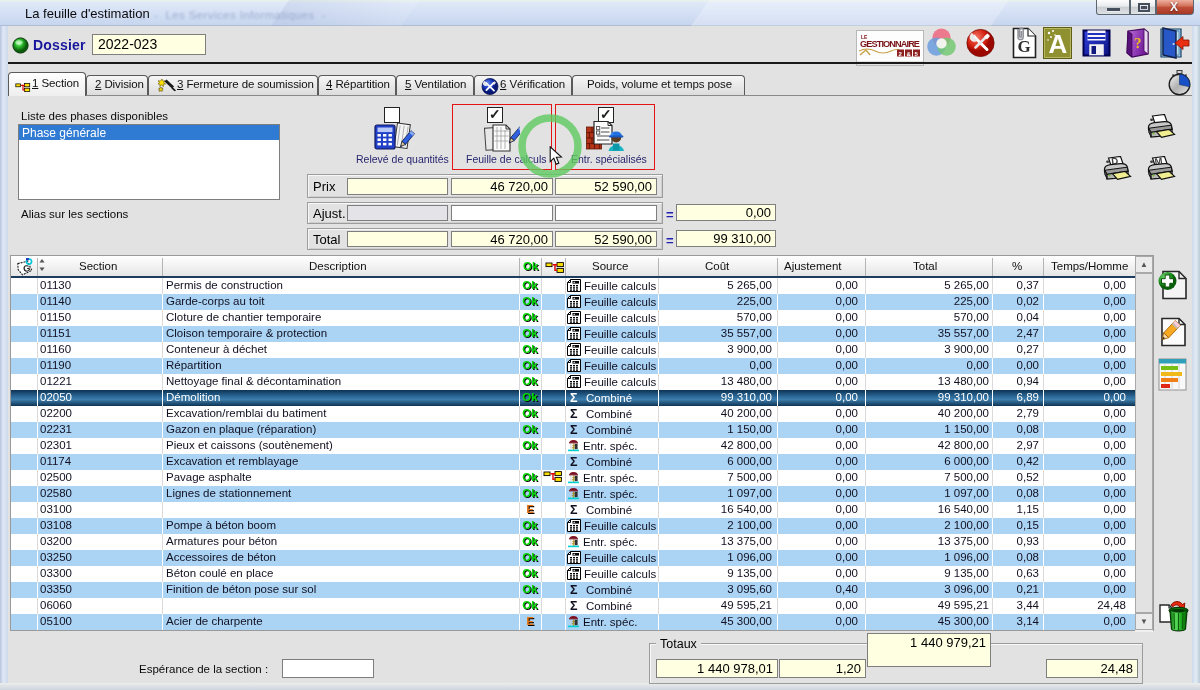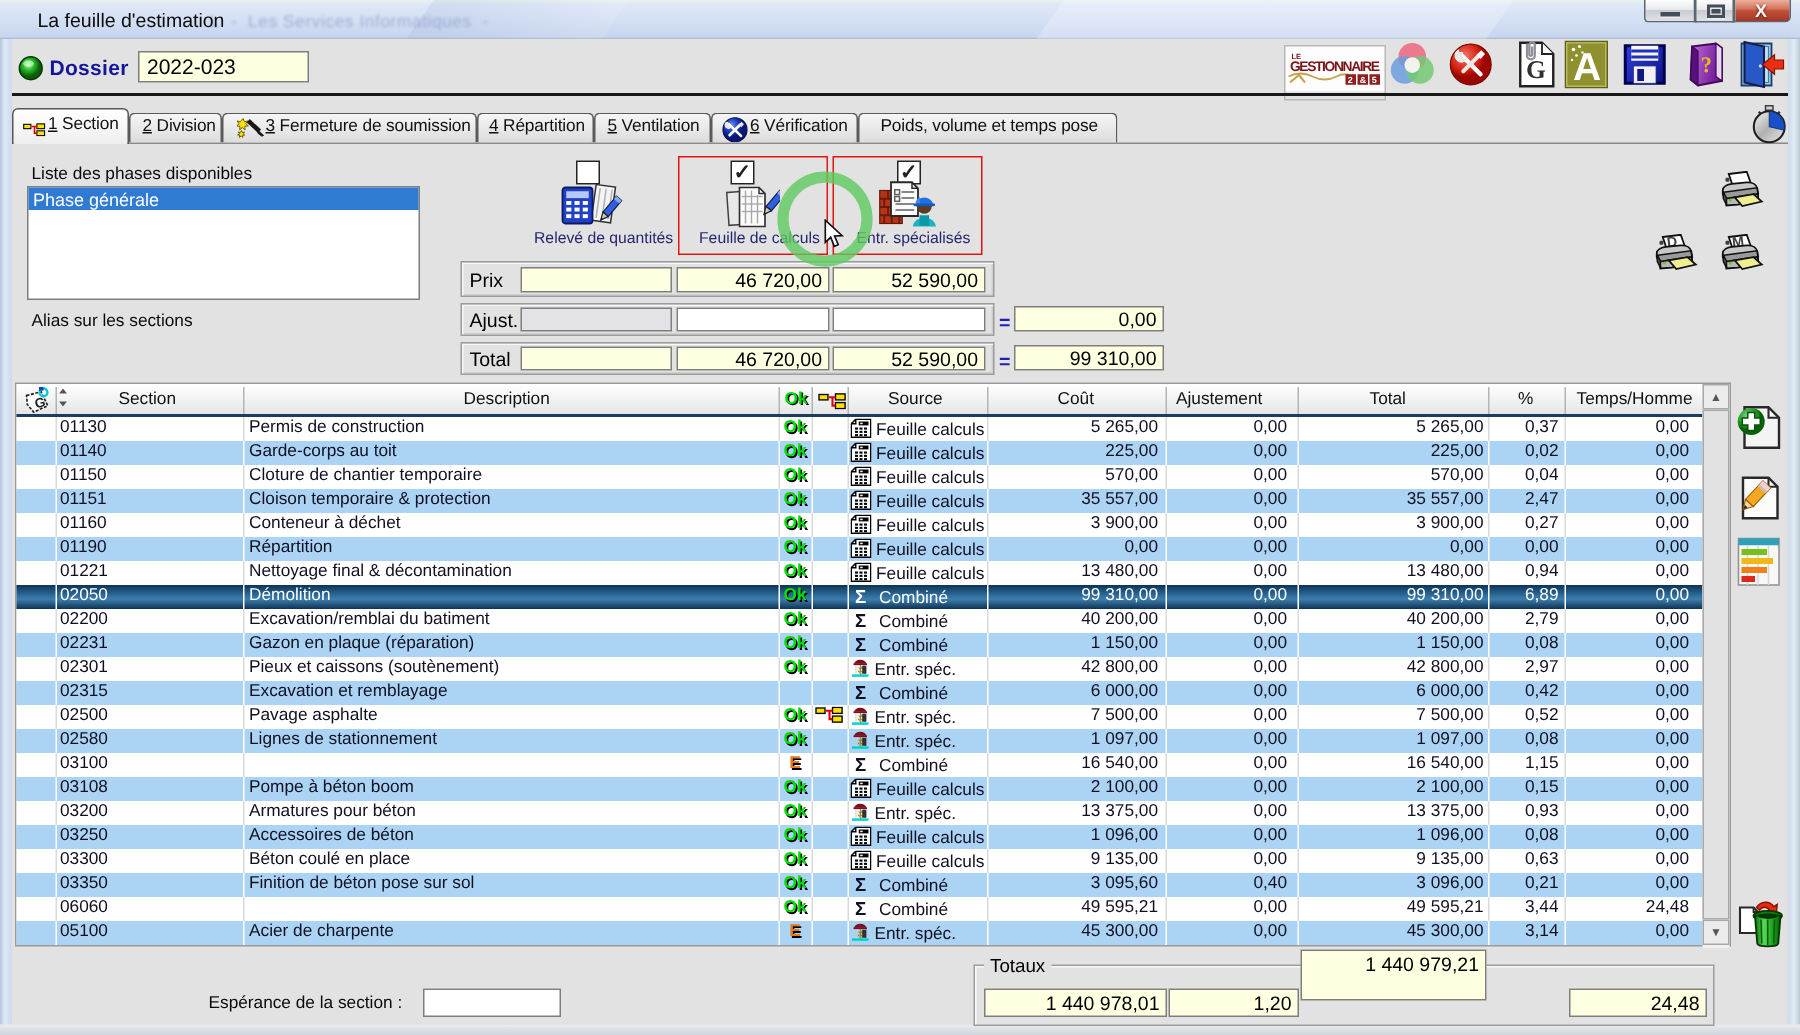--- a/index.html
+++ b/index.html
@@ -748,21 +748,21 @@
                   <rect x="1" y="10.6" width="11" height="1.6" fill="#00d0d0"></rect>
                   <rect x="3" y="4.6" width="1.6" height="5.6" fill="#c8c8c8" fill-opacity="0.5"></rect>
                 </svg><span class="st">Entr. spéc.</span></span>
               <span class="n n1">42 800,00</span>
               <span class="n n2">0,00</span>
               <span class="n n3">42 800,00</span>
               <span class="n n4">2,97</span>
               <span class="n n5">0,00</span>
             </div>
 <div class="trow rb" style="top:176px">
-              <span class="cs">02315</span>
+              <span class="cs">01174</span>
               <span class="cd">Excavation et remblayage</span>
               <span class="csrc"><span class="sig">Σ</span><span class="st">Combiné</span></span>
               <span class="n n1">6 000,00</span>
               <span class="n n2">0,00</span>
               <span class="n n3">6 000,00</span>
               <span class="n n4">0,42</span>
               <span class="n n5">0,00</span>
             </div>
 <div class="trow rw" style="top:192px">
               <span class="cs">02500</span>

